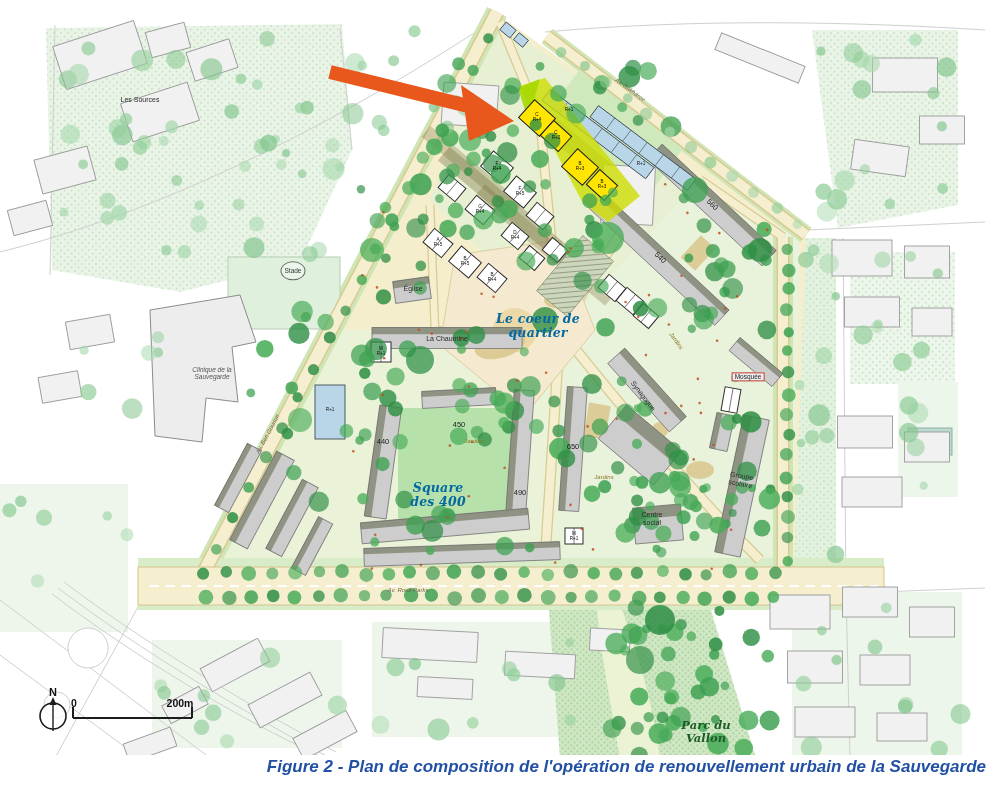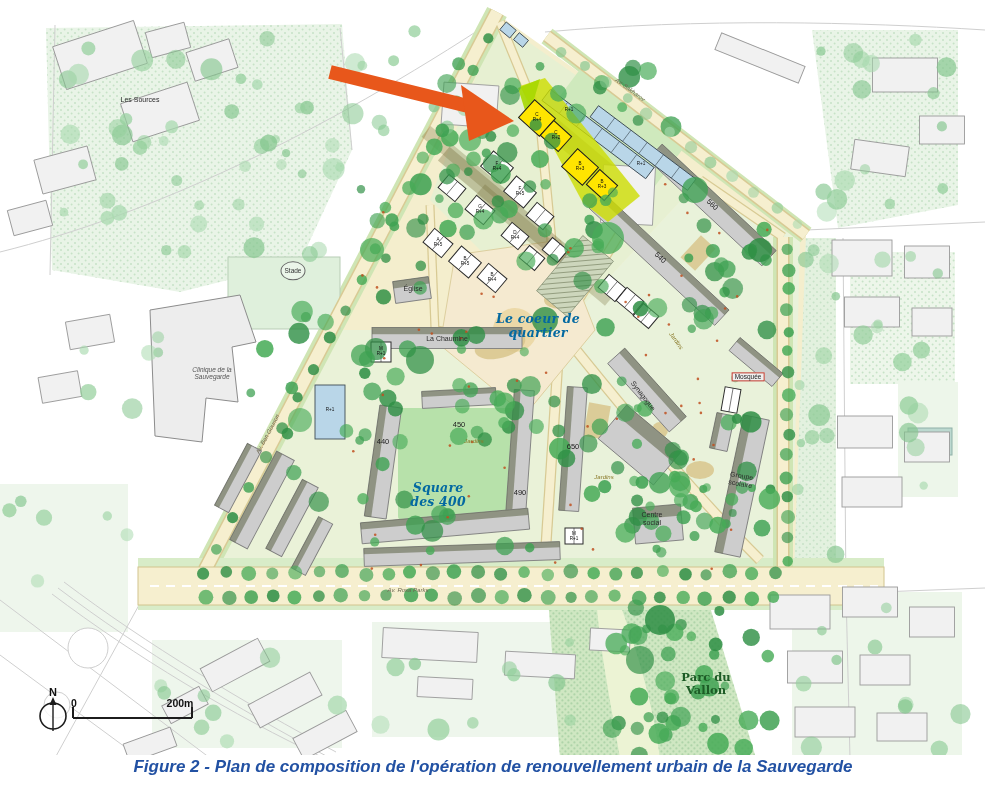--- a/index.html
+++ b/index.html
@@ -8,29 +8,29 @@
   .wrap svg{position:absolute;left:0;top:0;}
   #labels{position:absolute;left:0;top:0;width:986px;height:755px;pointer-events:none;}
   .lbl{position:absolute;white-space:pre-line;text-align:center;line-height:1.12;color:#222;}
   .tiny{font-size:7px;color:#2a2a2a;}
   .tiny-circle{font-size:6.5px;color:#333;border:1px solid #666;border-radius:50%;
                padding:5px 3px;background:rgba(244,250,244,.55);}
   .italic-tiny{font-size:6.5px;font-style:italic;color:#555;}
   .code{font-size:4.6px;line-height:1.05;color:#101010;}
   .hand{font-family:"DejaVu Serif","Liberation Serif",serif;font-style:italic;font-weight:bold;
         font-size:12.5px;color:#0369a1;letter-spacing:.2px;margin-top:17px;}
-  .hand-green{font-family:"DejaVu Serif","Liberation Serif",serif;font-weight:bold;
-        font-size:11.5px;color:#1d5c26;}
+  .hand-green{font-family:"DejaVu Serif","Liberation Serif",serif;font-style:italic;font-weight:bold;
+        font-size:11.5px;color:#1d5c26;margin-top:48px;}
   .jardins{font-size:6px;font-style:italic;color:#8a7a2a;}
   .num{font-size:7.5px;color:#1c1c1c;}
   .street{font-size:6px;font-style:italic;color:#6e6852;}
   .mosque{font-size:6.5px;color:#222;border:1px solid #c23a2b;background:#efefef;padding:0 2px;}
   .scale-num{position:absolute;font-weight:bold;font-size:10.5px;color:#111;transform:translate(-50%,-50%);}
   .north-n{position:absolute;font-weight:bold;font-size:11px;color:#111;transform:translate(-50%,-50%);}
-  .caption{position:absolute;top:757px;left:0;width:100%;text-align:center;
+  .caption{position:absolute;top:757px;left:0;width:100%;text-align:right;
            font-style:italic;font-weight:bold;font-size:17px;color:#2251a3;}
 </style>
 </head>
 <body>
 
 <div class="wrap">
 
 <svg viewBox="0 0 986 755" width="986" height="755">
   <defs>
     <pattern id="dots" width="7" height="7" patternUnits="userSpaceOnUse">

